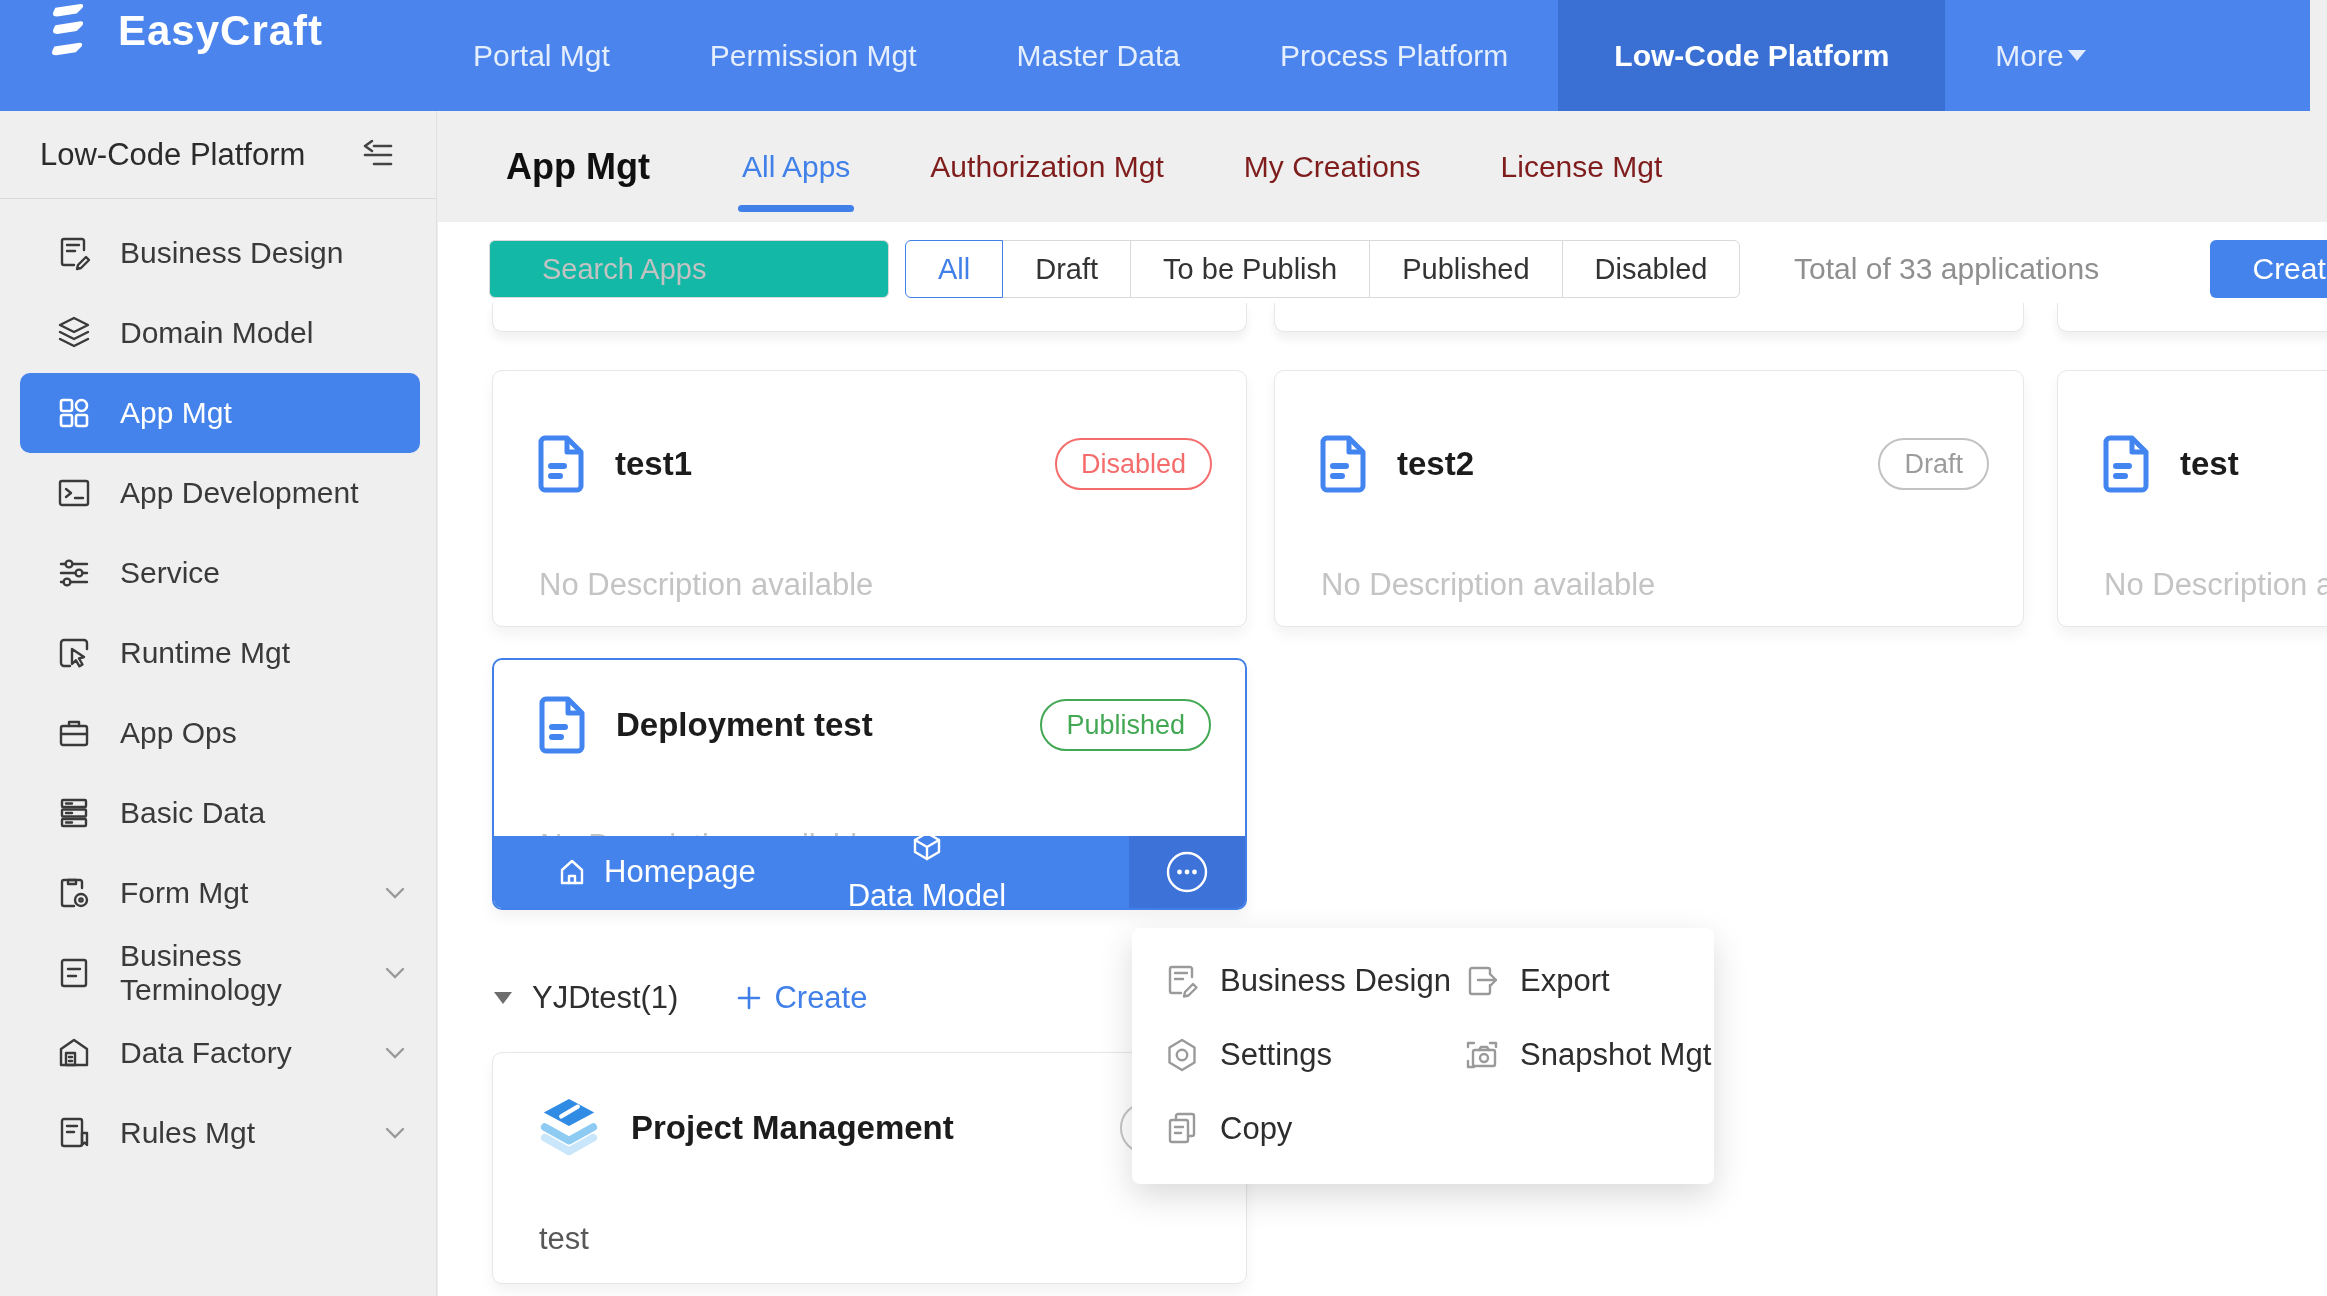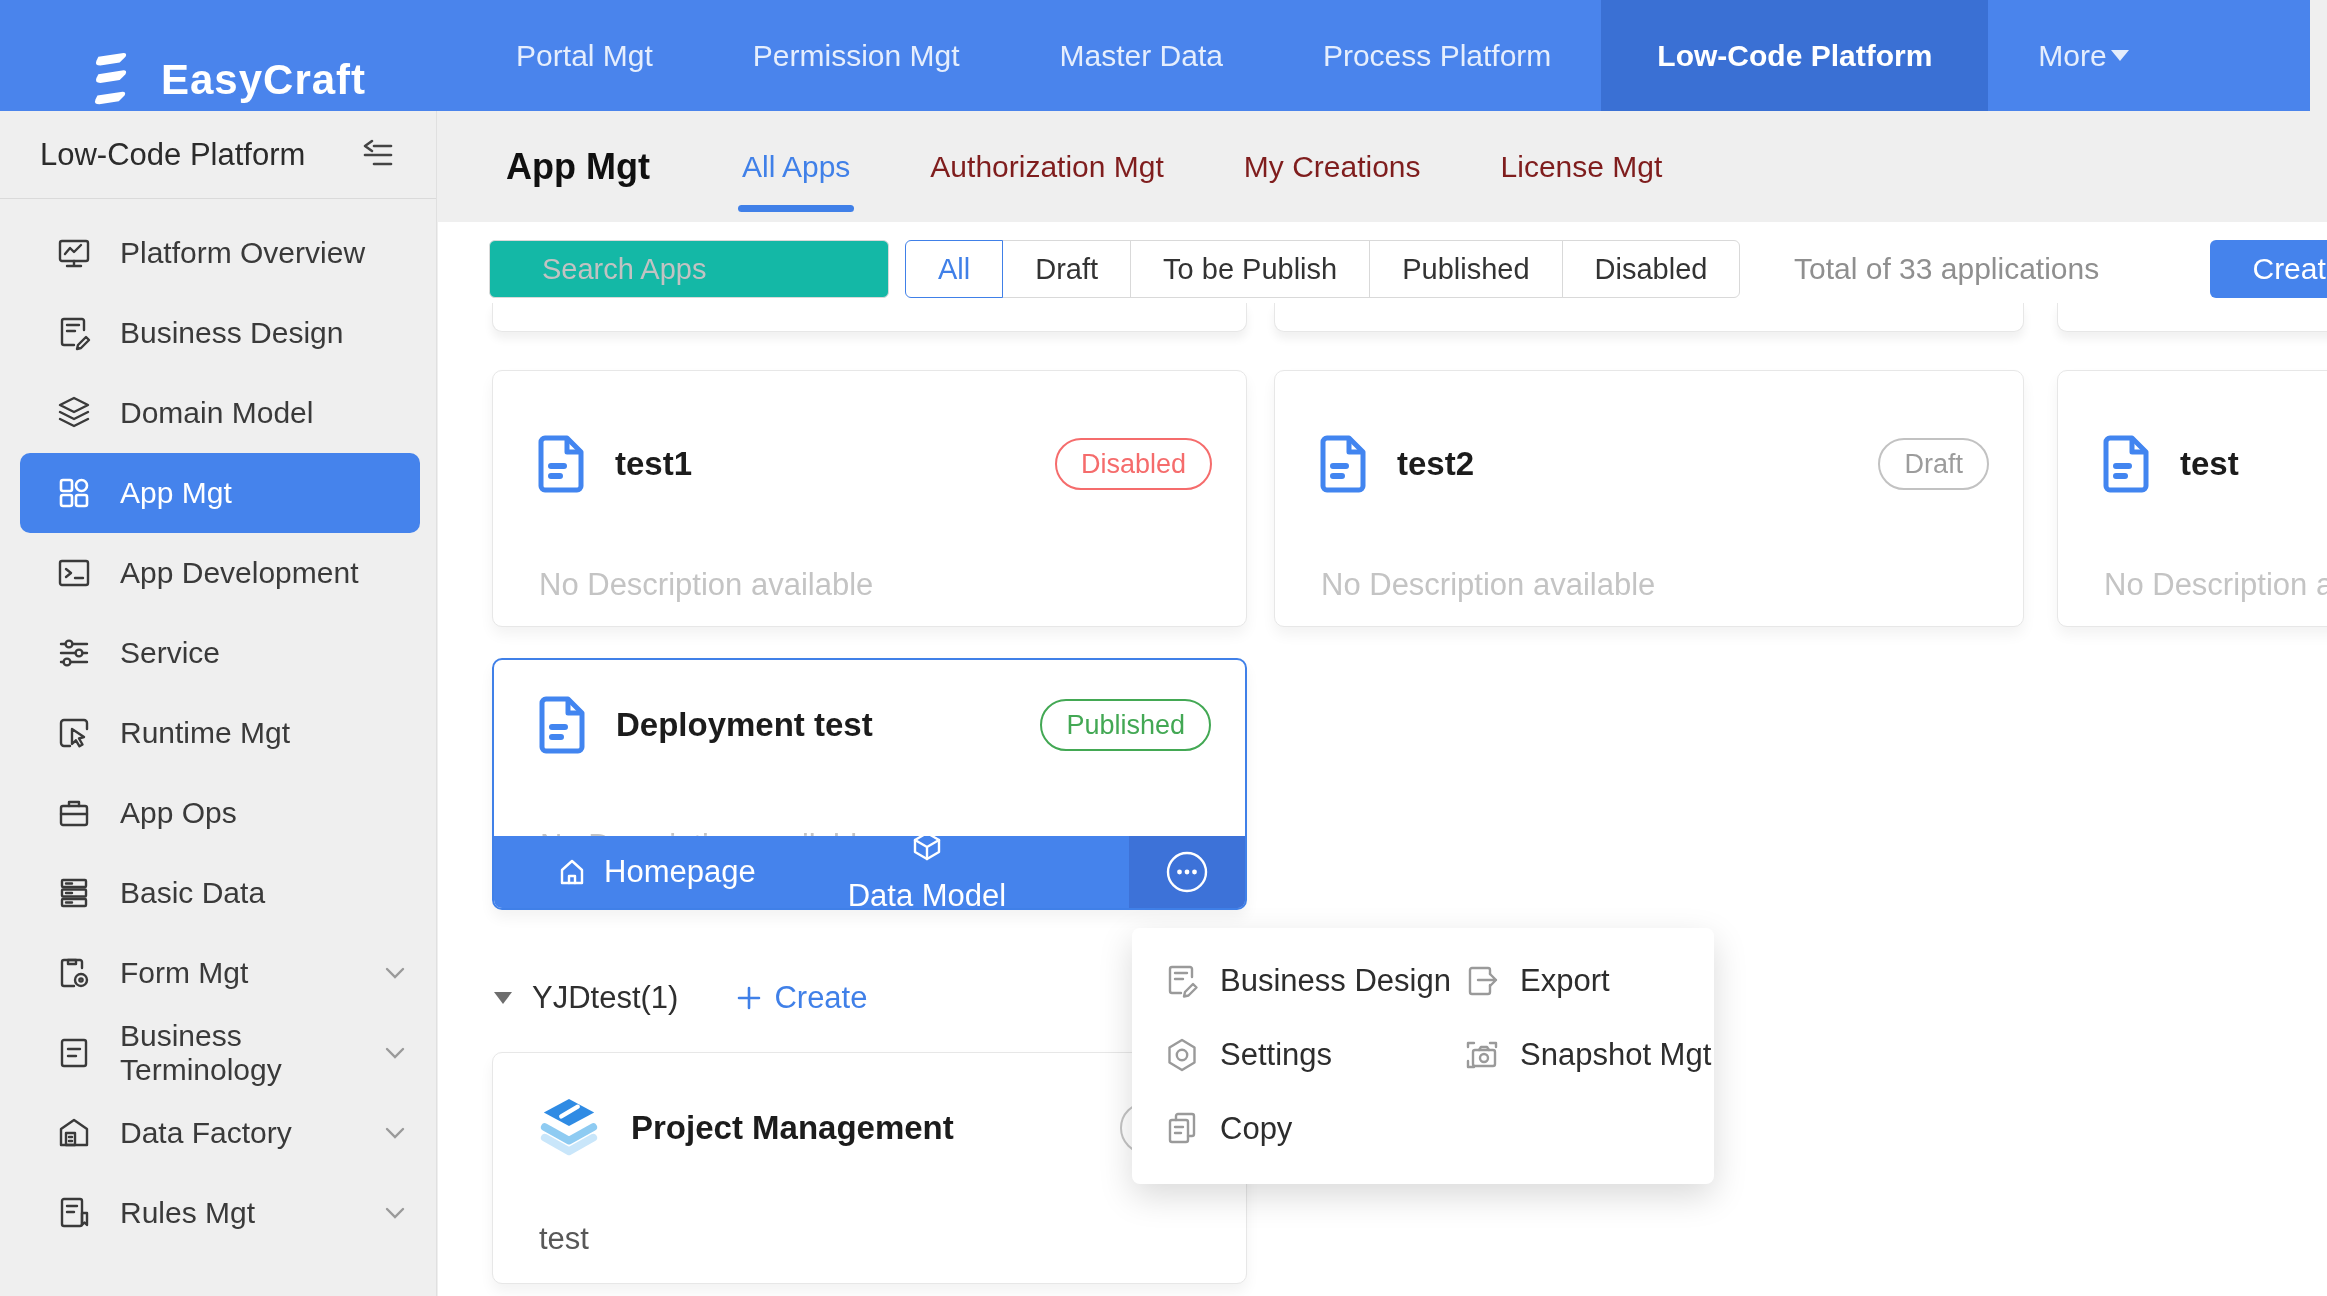--- a/index.html
+++ b/index.html
@@ -1,20 +1,20 @@
 <!DOCTYPE html>
 <html><head>
 <meta charset="utf-8">
 <style>
   * { margin:0; padding:0; box-sizing:border-box; }
   body { background:#d8d8d8; font-family:"Liberation Sans", sans-serif; }
   .screen { position:relative; width:2327px; height:1296px; background:#efefef; overflow:hidden; }
 
   
-  .topnav { position:absolute; top:0; left:0; right:17px; height:111px; background:#4a84ec; display:flex; align-items:flex-end; color:#fff; z-index:30;padding-left:43px; }
+  .topnav { position:absolute; top:0; left:0; right:17px; height:111px; background:#4a84ec; display:flex; align-items:flex-start; color:#fff; z-index:30; }
   .brand { display:flex; align-items:center; gap:20px; padding:0 40px 0 36px; margin-right:60px; cursor:pointer; }
   .brand-name { font-size:42px; font-weight:bold; letter-spacing:1px; }
   .nav-item { height:111px; display:flex; align-items:center; padding:0 50px; font-size:30px; color:rgba(255,255,255,.86); cursor:pointer; }
   .nav-item.active { background:#3a70d4; color:#fff; font-weight:600; padding:0 56px; }
   .nav-more { display:flex; align-items:center; gap:4px; }
   .caret-down { width:0; height:0; border-left:9px solid transparent; border-right:9px solid transparent; border-top:11px solid rgba(255,255,255,.85); }
 
   
   .sidebar { position:absolute; top:111px; left:0; width:437px; bottom:0; background:#efefef; border-right:1px solid #e0e0e0; z-index:10; }
   .sb-header { height:88px; display:flex; align-items:center; padding:0 40px; border-bottom:1px solid #dadada; font-size:31px; color:#2b2b2b; }
@@ -113,30 +113,20 @@
         <svg width="36" height="36" viewBox="0 0 36 36" fill="none" stroke="currentColor" stroke-width="2.6" stroke-linecap="round" stroke-linejoin="round">
           <path d="M31 9 H14"></path>
             <path d="M31 18 H5"></path>
             <path d="M31 27 H14"></path>
             <path d="M12 4 L5 9 L12 14"></path>
         </svg>
       </span>
     </div>
     <div class="sb-list">
 
-      <div class="sb-item">
-        <span class="sb-ic">
-          <svg width="36" height="36" viewBox="0 0 36 36" fill="none" stroke="currentColor" stroke-width="2.4" stroke-linecap="round" stroke-linejoin="round">
-              <rect x="4" y="6" width="28" height="20" rx="2"></rect>
-              <polyline points="9,19 14,13 18,17 25,10"></polyline>
-              <path d="M18 26 v4 M11 31 h14"></path>
-            </svg>
-        </span>
-        <span>Platform Overview</span>
-      </div>
 
       <div class="sb-item">
         <span class="sb-ic">
           <svg width="36" height="36" viewBox="0 0 36 36" fill="none" stroke="currentColor" stroke-width="2.4" stroke-linecap="round" stroke-linejoin="round">
               <path d="M28 15 V6 a2 2 0 0 0-2-2 H8 a2 2 0 0 0-2 2 v22 a2 2 0 0 0 2 2 h10"></path>
               <path d="M11 10 h12 M11 16 h8"></path>
               <path d="M22 30 l8-8 3 3-8 8-4 1z"></path>
             </svg>
         </span>
         <span>Business Design</span>

